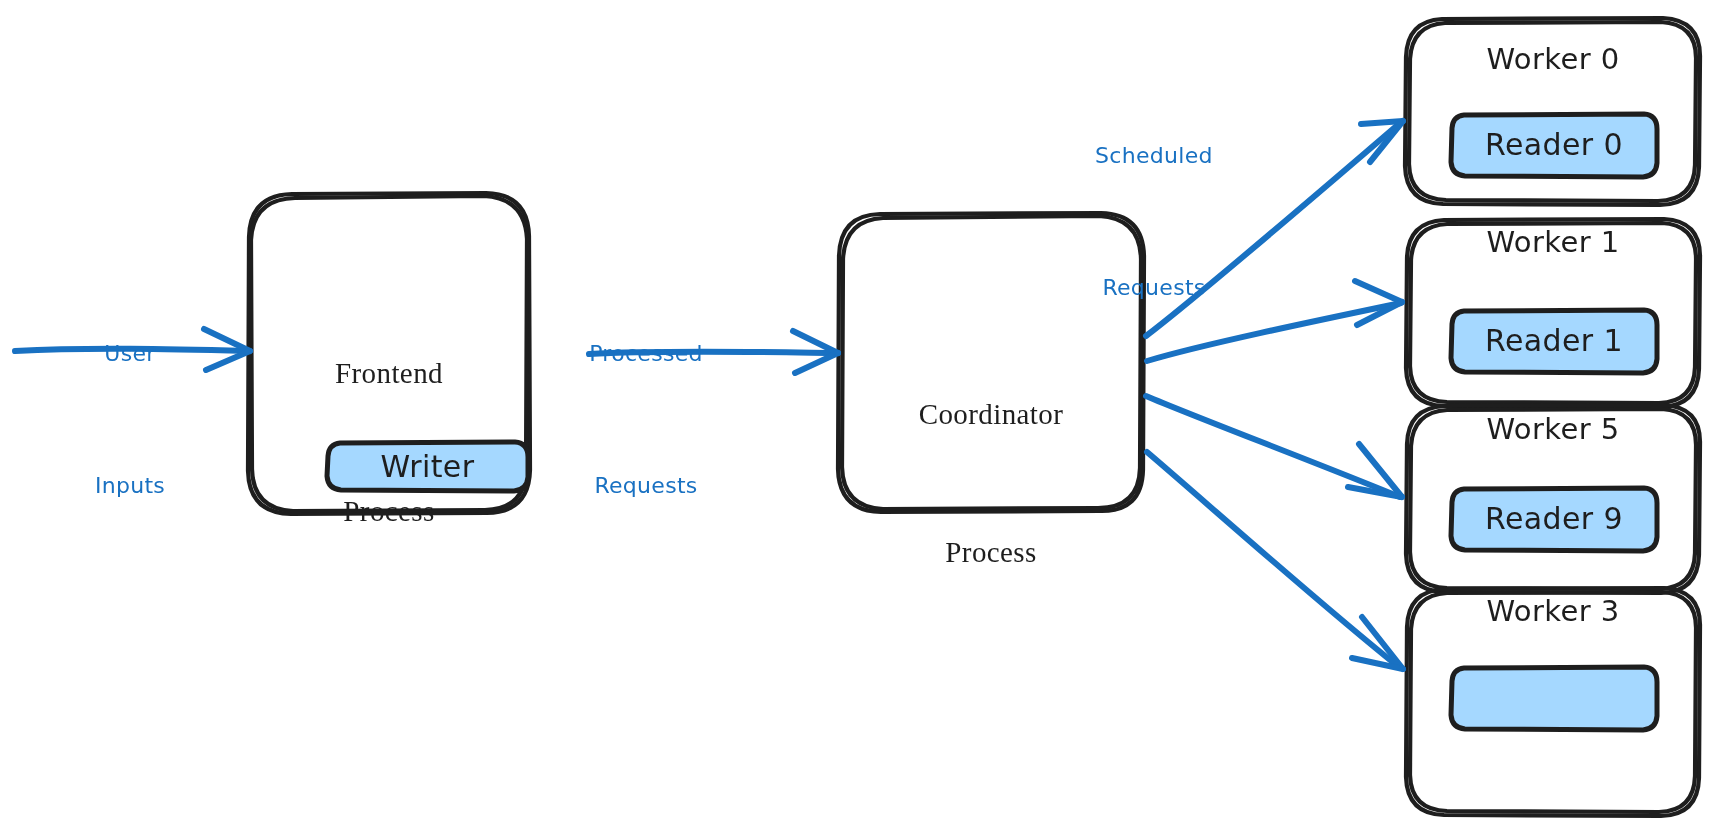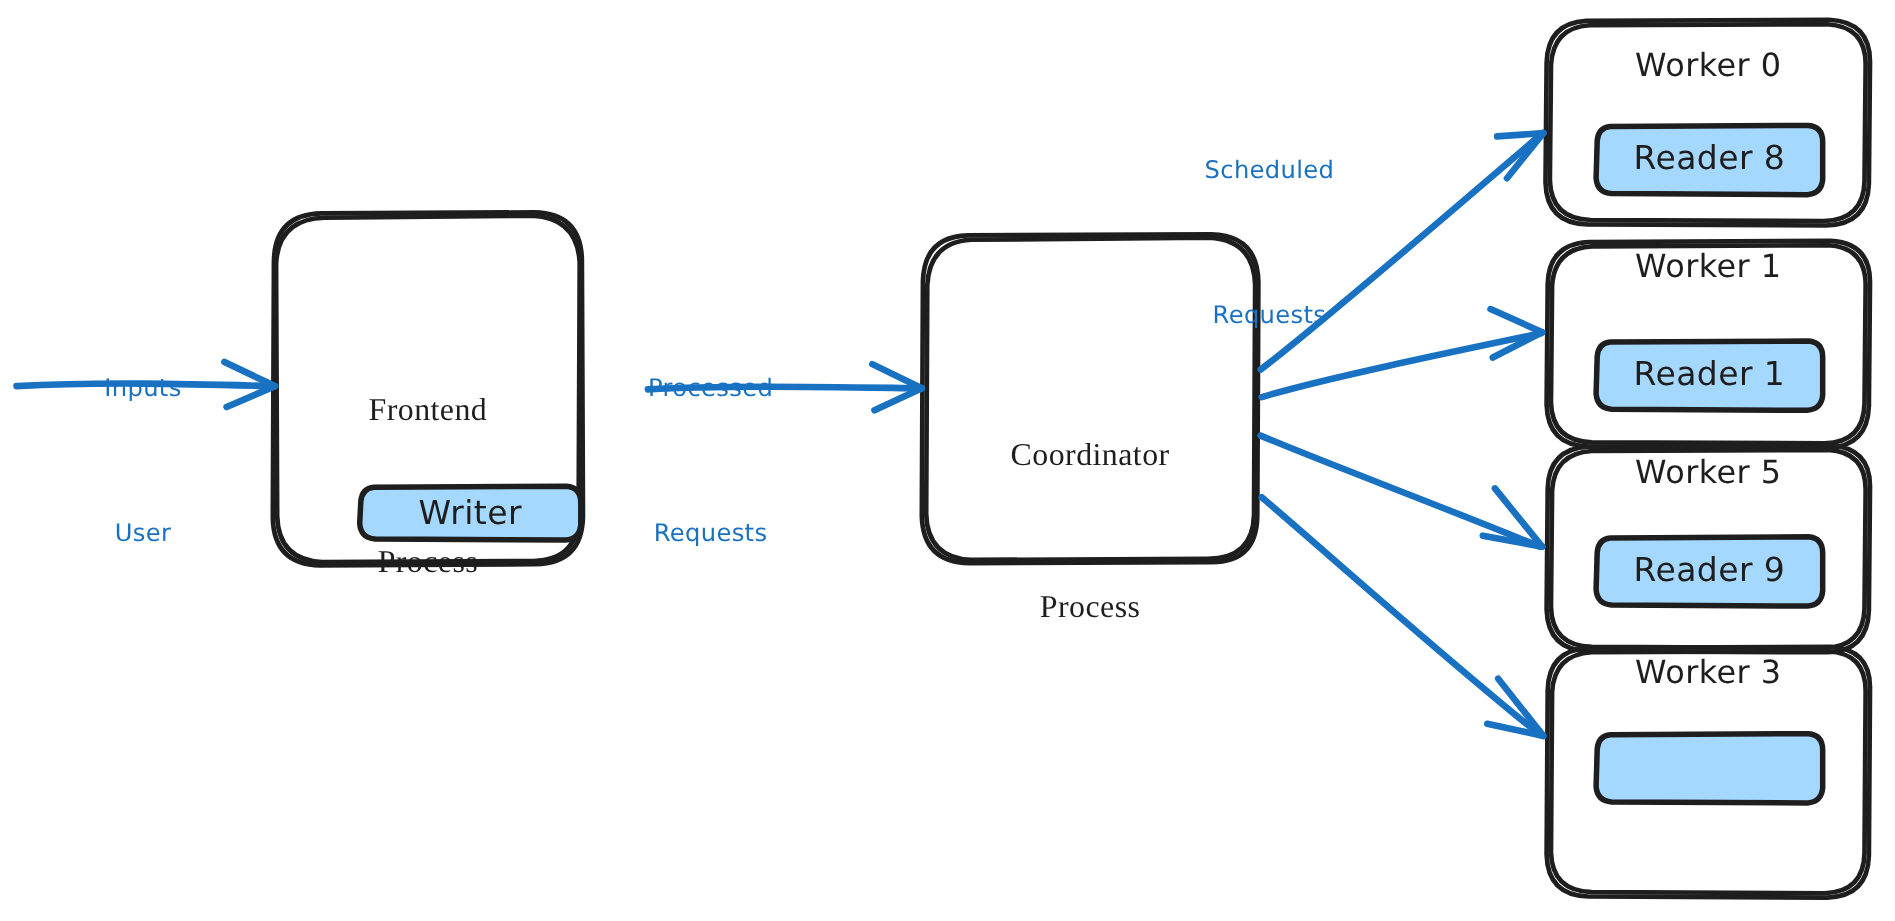--- a/index.html
+++ b/index.html
@@ -140,22 +140,22 @@
 
       <g>
         <path d="M1147,452 C1200,497 1315,600 1400,668"></path>
         <path d="M1362,617 L1403,669"></path>
         <path d="M1352,658 L1403,669"></path>
       </g>
     </g>
   </svg>
 
   <div class="edgeLabel" style="left:40px; top:244px; width:180px;">
+    <div>User</div>
     <div>Inputs</div>
-    <div>User</div>
   </div>
 
   <div class="nodeText" style="left:248px; top:258px; width:282px;">
     <div>Frontend</div>
     <div>Process</div>
   </div>
 
   <div class="subText" style="left:327px; top:447px; width:201px;">Writer</div>
 
   <div class="edgeLabel" style="left:525px; top:244px; width:242px;">
@@ -167,21 +167,21 @@
     <div>Coordinator</div>
     <div>Process</div>
   </div>
 
   <div class="edgeLabel" style="left:1030px; top:46px; width:248px;">
     <div>Scheduled</div>
     <div>Requests</div>
   </div>
 
   <div class="wtitle" style="left:1406px; top:42px; width:294px;">Worker 0</div>
-  <div class="subText" style="left:1451px; top:125px; width:206px;">Reader 8</div>
+  <div class="subText" style="left:1451px; top:125px; width:206px;">Reader 0</div>
 
   <div class="wtitle" style="left:1406px; top:225px; width:294px;">Worker 1</div>
   <div class="subText" style="left:1451px; top:321px; width:206px;">Reader 1</div>
 
   <div class="wtitle" style="left:1406px; top:412px; width:294px;">Worker 5</div>
   <div class="subText" style="left:1451px; top:499px; width:206px;">Reader 9</div>
 
   <div class="wtitle" style="left:1406px; top:594px; width:294px;">Worker 3</div>
 
 </div>

